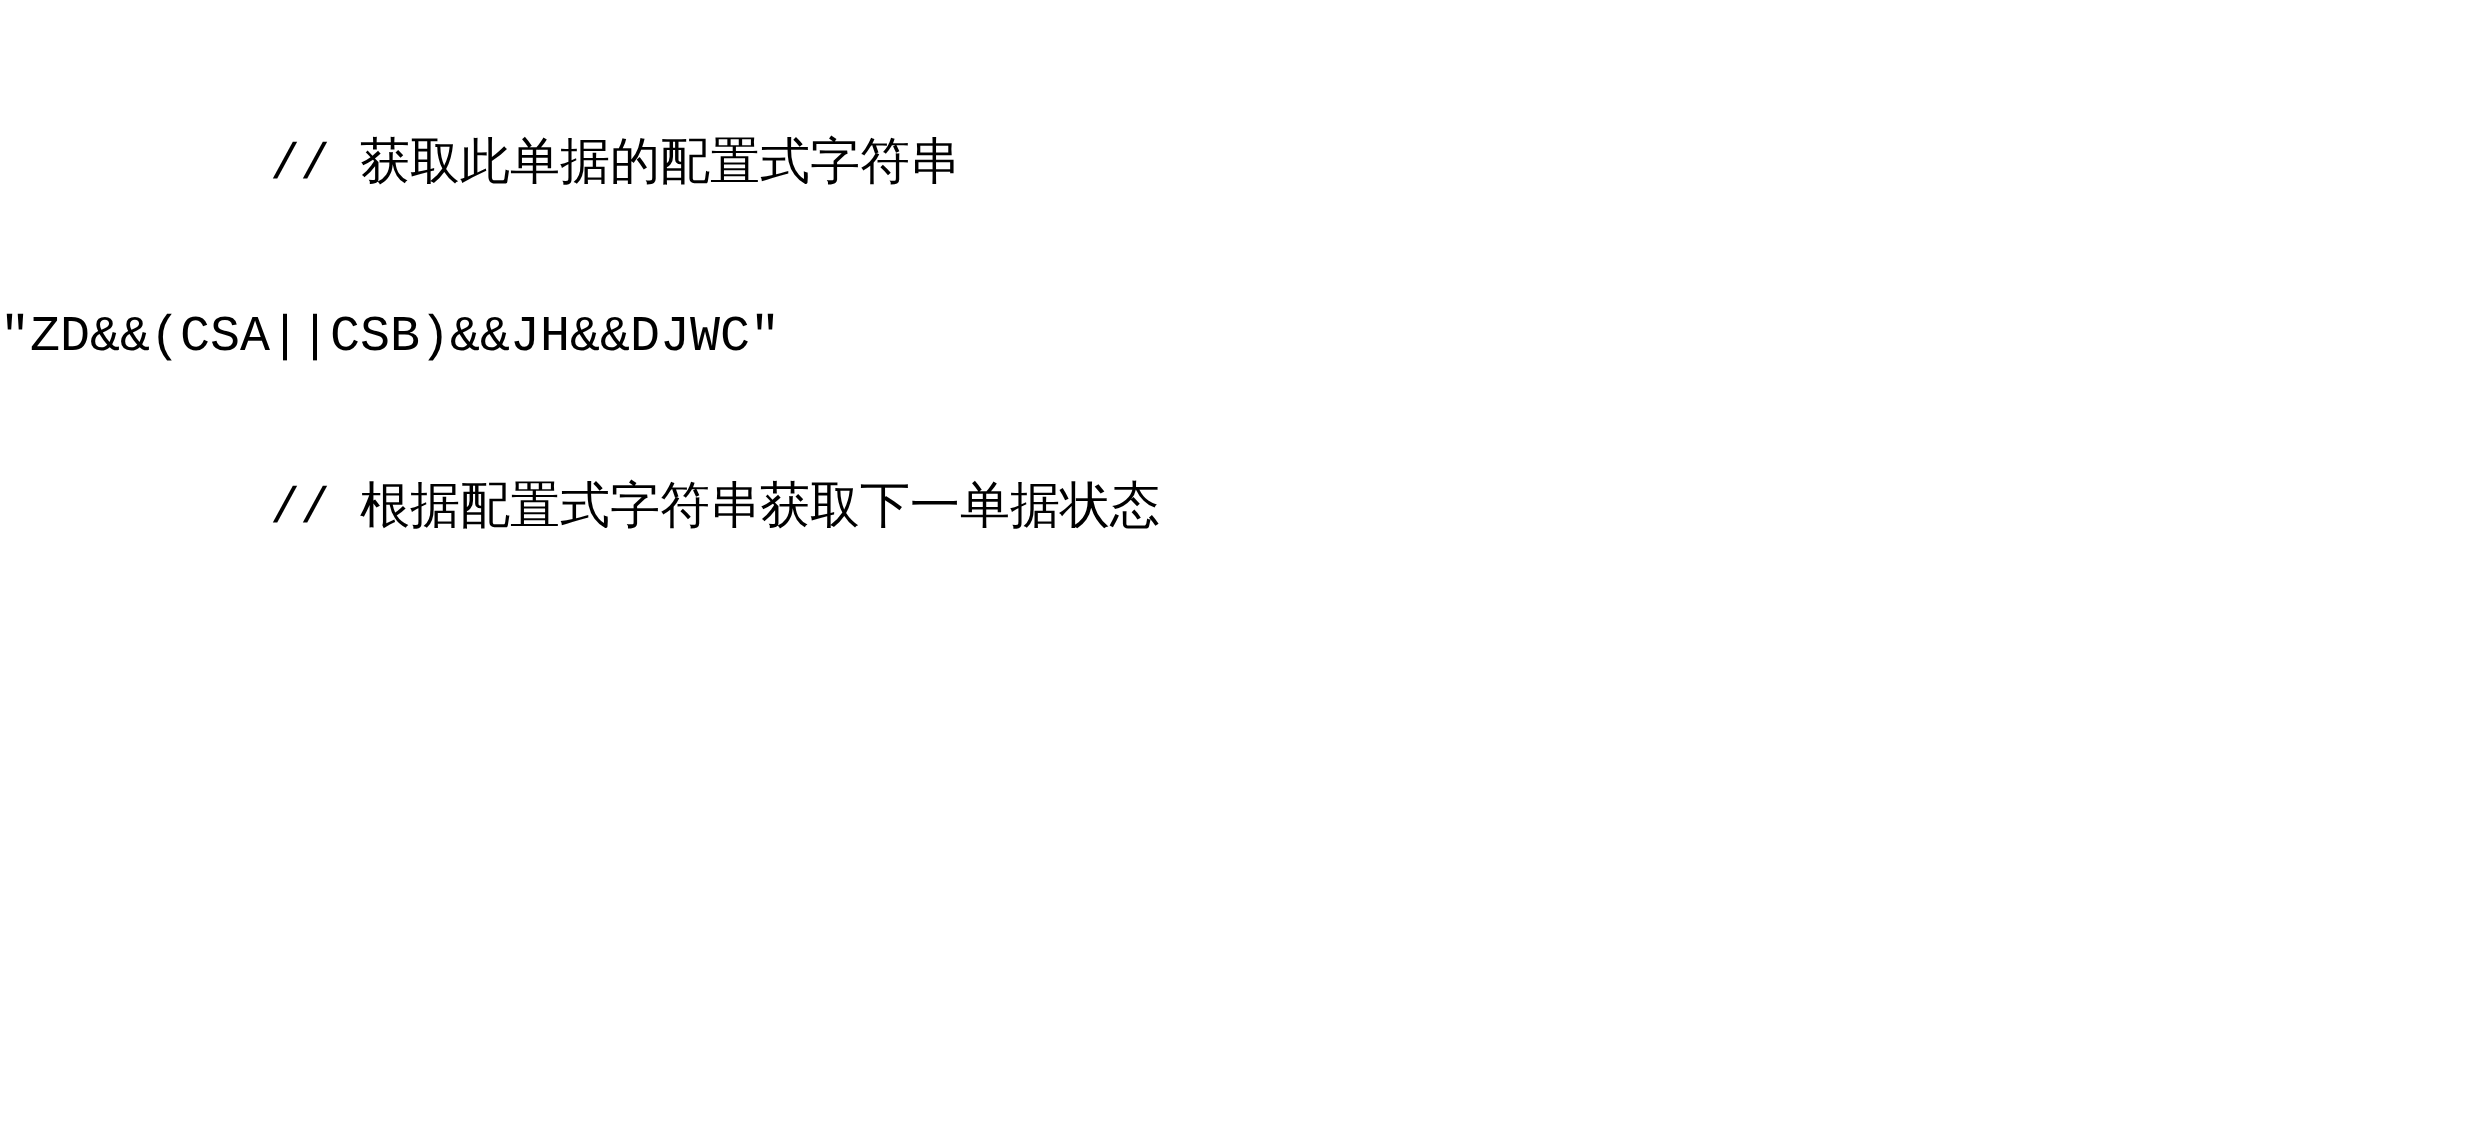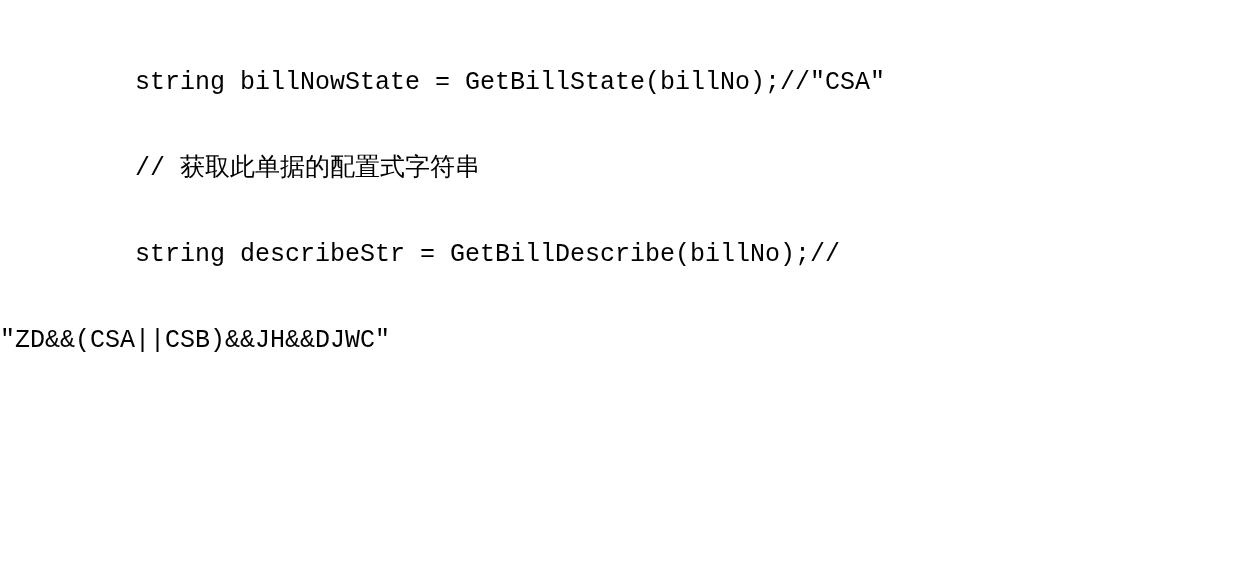--- a/index.html
+++ b/index.html
@@ -29,22 +29,21 @@
       width: 135px;
     }
     .no-indent {
       padding-left: 0;
     }
   </style>
 </head>
 <body>
 
 <div class="code-container">
-<div class="code-line"><span class="indent"></span><span>string billNowState = GetBillState(billNo);//"CSA"</span></div>
 <div class="code-line"><span class="indent"></span><span>// 获取此单据的配置式字符串</span></div>
-<div class="code-line"><span class="indent"></span><span>string describeStr = GetBillDescribe(billNo);//</span></div>
 <div class="code-line no-indent"><span>"ZD&amp;&amp;(CSA||CSB)&amp;&amp;JH&amp;&amp;DJWC"</span></div>
+<div class="code-line"><span class="indent"></span><span>// 根据配置式字符串获取下一单据状态</span></div>
 
 
 
 
 
 </div>
 
 </body></html>

